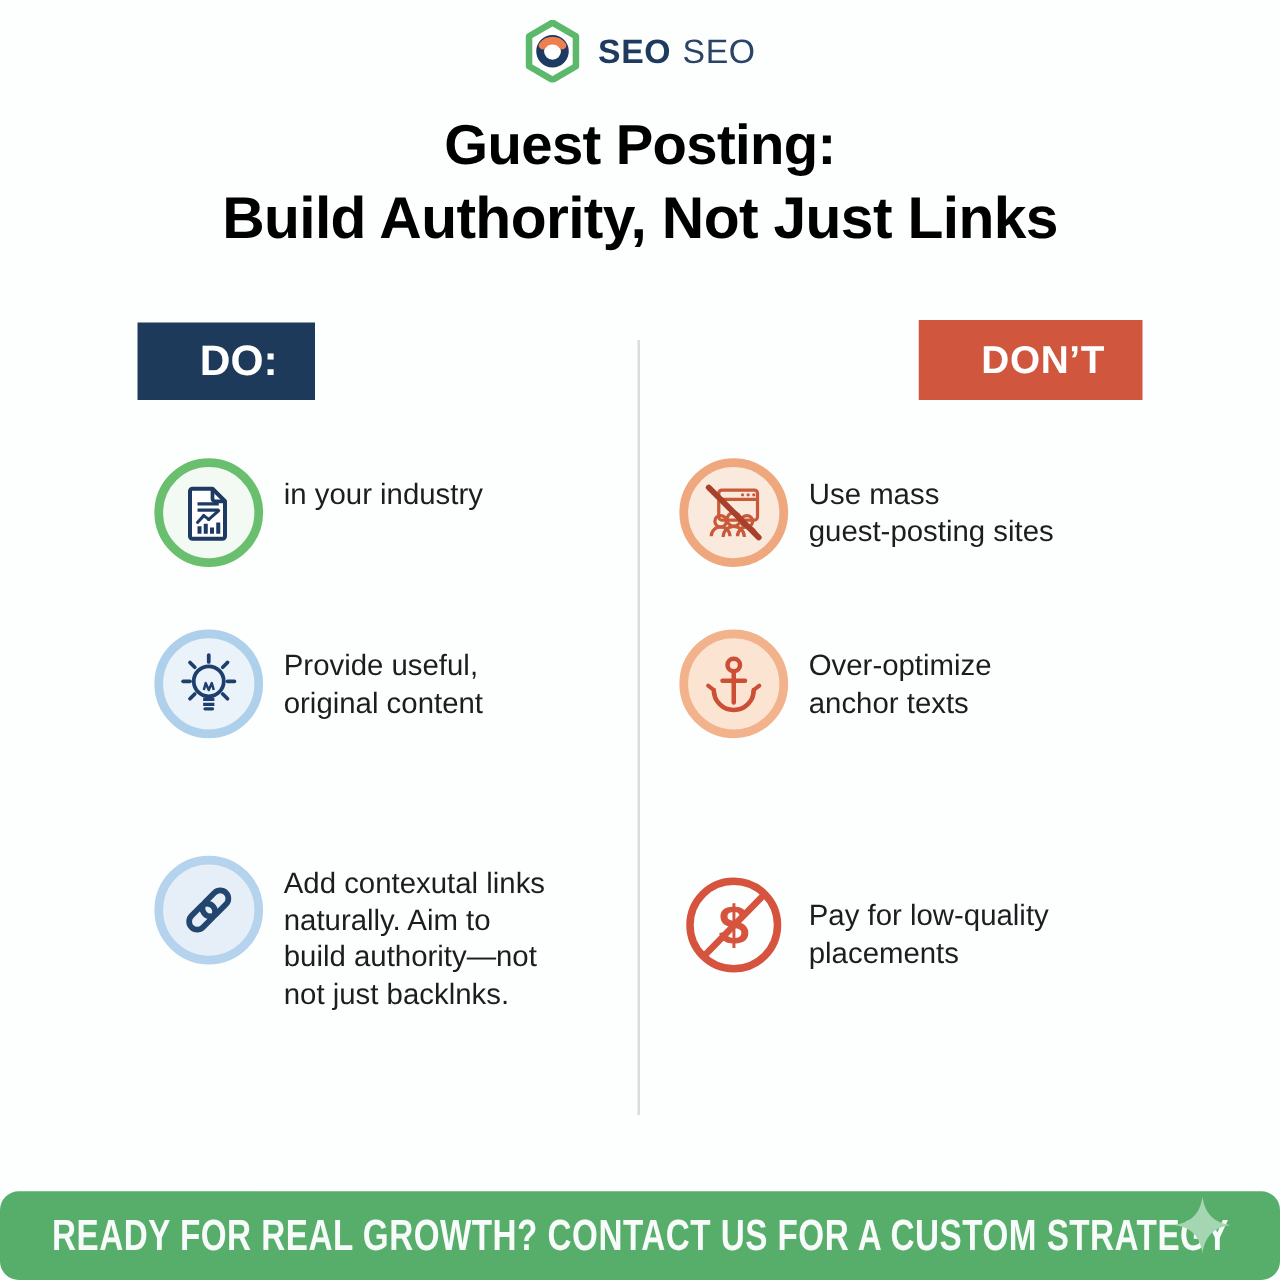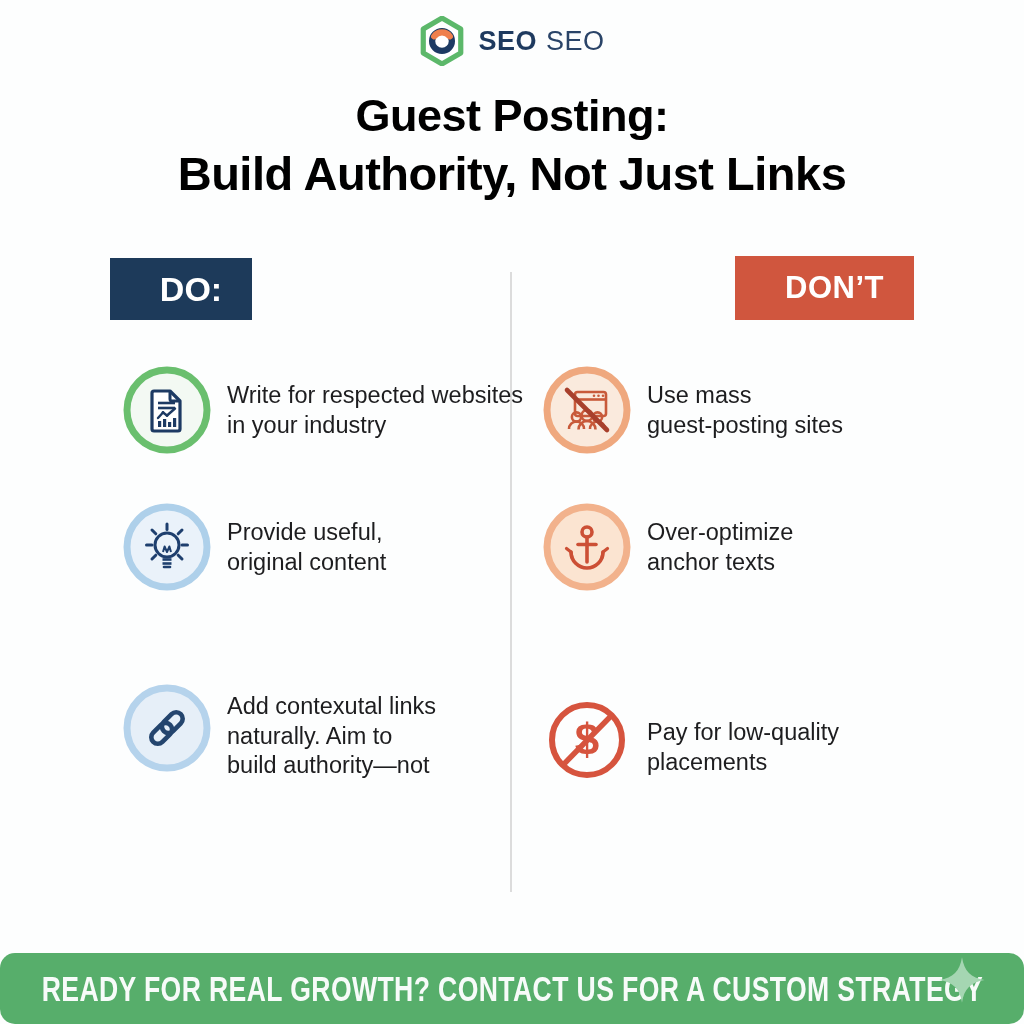--- a/index.html
+++ b/index.html
@@ -84,21 +84,20 @@
       <line x1="35" y1="42" x2="52" y2="42" stroke="#1d3a63" stroke-width="2.6"></line>
       <rect x="35" y="55" width="3.2" height="6" fill="#1d3a63"></rect>
       <rect x="40" y="53" width="3.2" height="8" fill="#1d3a63"></rect>
       <rect x="45" y="56" width="3.2" height="5" fill="#1d3a63"></rect>
       <rect x="50" y="52" width="3.2" height="9" fill="#1d3a63"></rect>
       <polyline points="35,52 40,46.5 44,49.5 52,42.5" fill="none" stroke="#1d3a63" stroke-width="2.4" stroke-linecap="round" stroke-linejoin="round"></polyline>
       <circle cx="40" cy="46.5" r="1.4" fill="#1d3a63"></circle>
         <circle cx="44" cy="49.5" r="1.4" fill="#1d3a63"></circle>
     </svg>
     <div class="txt">
-      <span>Write for respected websites</span>
       <span>in your industry</span>
     </div>
   </div>
 
   <div class="item" id="do-item-2">
     <svg class="icon" viewBox="0 0 88 88">
       <circle cx="44" cy="44" r="40" fill="#eaf2fa" stroke="#aed0ea" stroke-width="7"></circle>
       <circle cx="44" cy="42" r="12" fill="none" stroke="#1e3f6e" stroke-width="3"></circle>
       <path d="M40,49 l1.6,-5.5 l2.4,5.5 l2.4,-5.5 l1.6,5.5" fill="none" stroke="#1e3f6e" stroke-width="2" stroke-linejoin="round"></path>
       <line x1="39.5" y1="56.5" x2="48.5" y2="56.5" stroke="#1e3f6e" stroke-width="2.6"></line>
@@ -123,20 +122,21 @@
       <circle cx="44" cy="44" r="40" fill="#e6eff8" stroke="#b5d3ec" stroke-width="7"></circle>
       <g transform="rotate(-45 44 44)" stroke="#24456e" stroke-width="4.6" fill="none">
         <rect x="24.5" y="37.5" width="24" height="13" rx="6.5"></rect>
         <rect x="39.5" y="37.5" width="24" height="13" rx="6.5"></rect>
       </g>
     </svg>
     <div class="txt">
       <span>Add contexutal links</span>
       <span>naturally. Aim to</span>
       <span>build authority—not</span>
+      <span>not just backlnks.</span>
     </div>
   </div>
 
   <div class="item" id="dont-item-1">
     <svg class="icon" viewBox="0 0 88 88">
       <circle cx="44" cy="44" r="40" fill="#faeadd" stroke="#efa87e" stroke-width="7"></circle>
       <g stroke="#c85a3a" stroke-width="2.6" fill="none">
         <rect x="32" y="26" width="31" height="24" rx="2.5"></rect>
         <line x1="32" y1="33.5" x2="63" y2="33.5"></line>
         <circle cx="51" cy="29.8" r="1.3" fill="#c85a3a" stroke="none"></circle>

